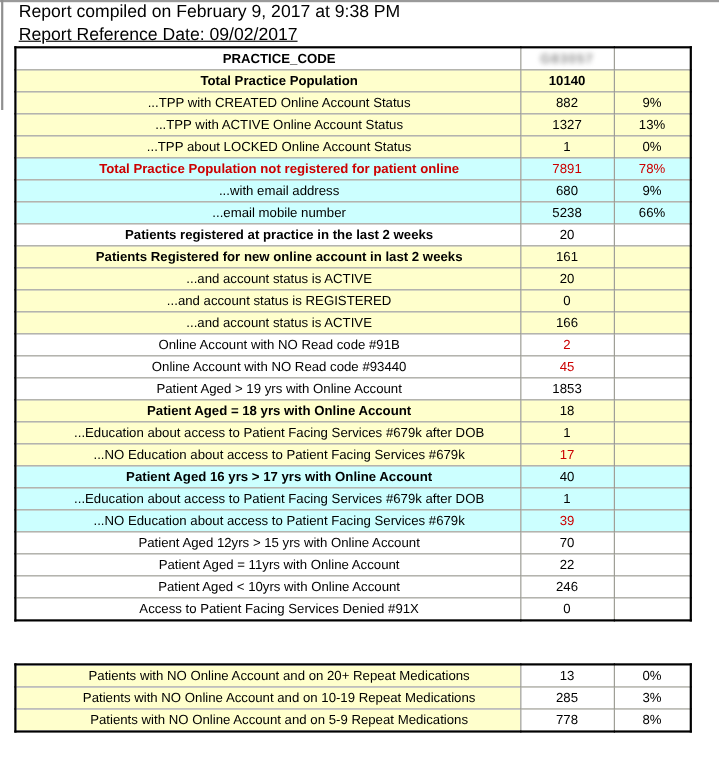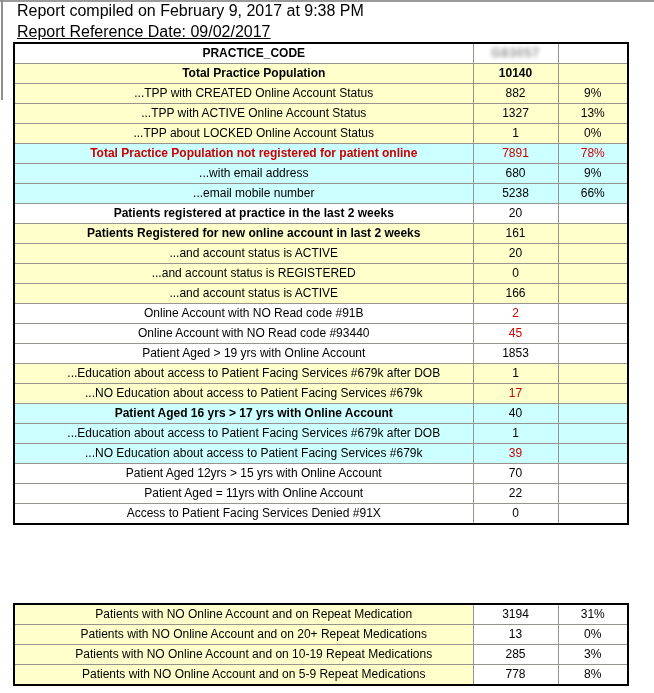--- a/index.html
+++ b/index.html
@@ -136,20 +136,25 @@
         <td class="label">Online Account with NO Read code #93440</td>
         <td class="value red">45</td>
         <td class="pct red"></td>
       </tr>
       <tr class="bg-white">
         <td class="label">Patient Aged &gt; 19 yrs with Online Account</td>
         <td class="value">1853</td>
         <td class="pct"></td>
       </tr>
       <tr class="bg-yellow">
+        <td class="label b">Patient Aged = 18 yrs with Online Account</td>
+        <td class="value">18</td>
+        <td class="pct"></td>
+      </tr>
+      <tr class="bg-yellow">
         <td class="label">...Education about access to Patient Facing Services #679k after DOB</td>
         <td class="value">1</td>
         <td class="pct"></td>
       </tr>
       <tr class="bg-yellow">
         <td class="label">...NO Education about access to Patient Facing Services #679k</td>
         <td class="value red">17</td>
         <td class="pct red"></td>
       </tr>
       <tr class="bg-cyan">
@@ -168,43 +173,43 @@
         <td class="pct red"></td>
       </tr>
       <tr class="bg-white">
         <td class="label">Patient Aged 12yrs &gt; 15 yrs with Online Account</td>
         <td class="value">70</td>
         <td class="pct"></td>
       </tr>
       <tr class="bg-white">
         <td class="label">Patient Aged = 11yrs with Online Account</td>
         <td class="value">22</td>
+        <td class="pct"></td>
+      </tr>
+      <tr class="bg-white">
+        <td class="label">Patient Aged &lt; 10yrs with Online Account</td>
+        <td class="value">246</td>
         <td class="pct"></td>
       </tr>
       <tr class="bg-white">
         <td class="label">Access to Patient Facing Services Denied #91X</td>
         <td class="value">0</td>
         <td class="pct"></td>
       </tr>
     </tbody>
 </table>
 
 <table id="t2">
   <colgroup>
       <col class="c-label">
       <col class="c-value">
       <col class="c-pct">
     </colgroup>
   <tbody>
       <tr>
-        <td class="label">Patients with NO Online Account and on Repeat Medication</td>
-        <td class="value">3194</td>
-        <td class="pct">31%</td>
-      </tr>
-      <tr>
         <td class="label">Patients with NO Online Account and on 20+ Repeat Medications</td>
         <td class="value">13</td>
         <td class="pct">0%</td>
       </tr>
       <tr>
         <td class="label">Patients with NO Online Account and on 10-19 Repeat Medications</td>
         <td class="value">285</td>
         <td class="pct">3%</td>
       </tr>
       <tr>

